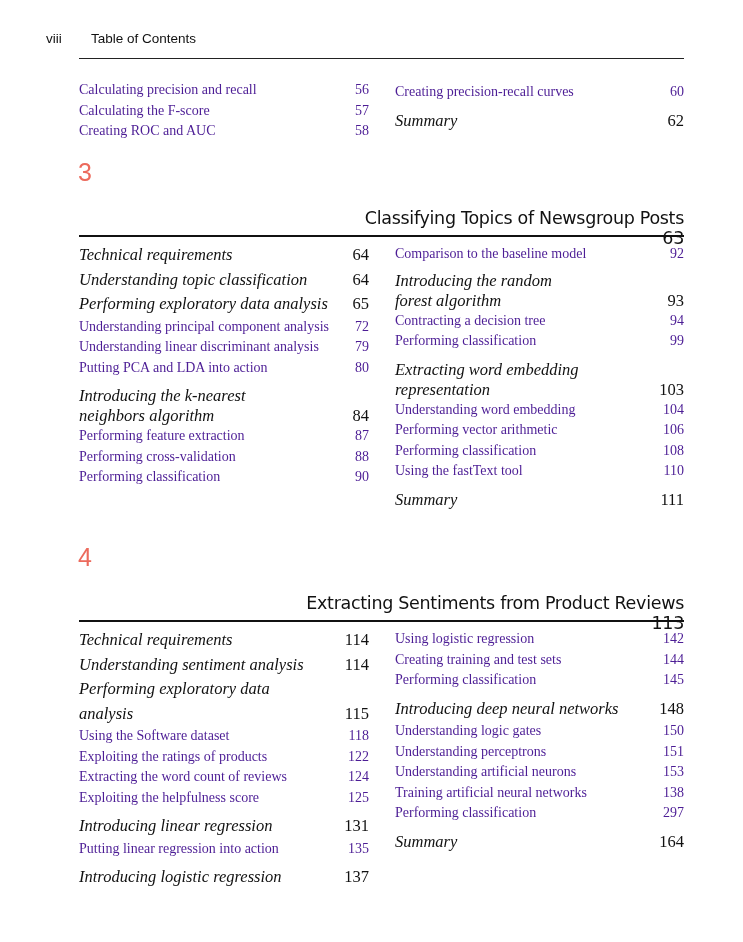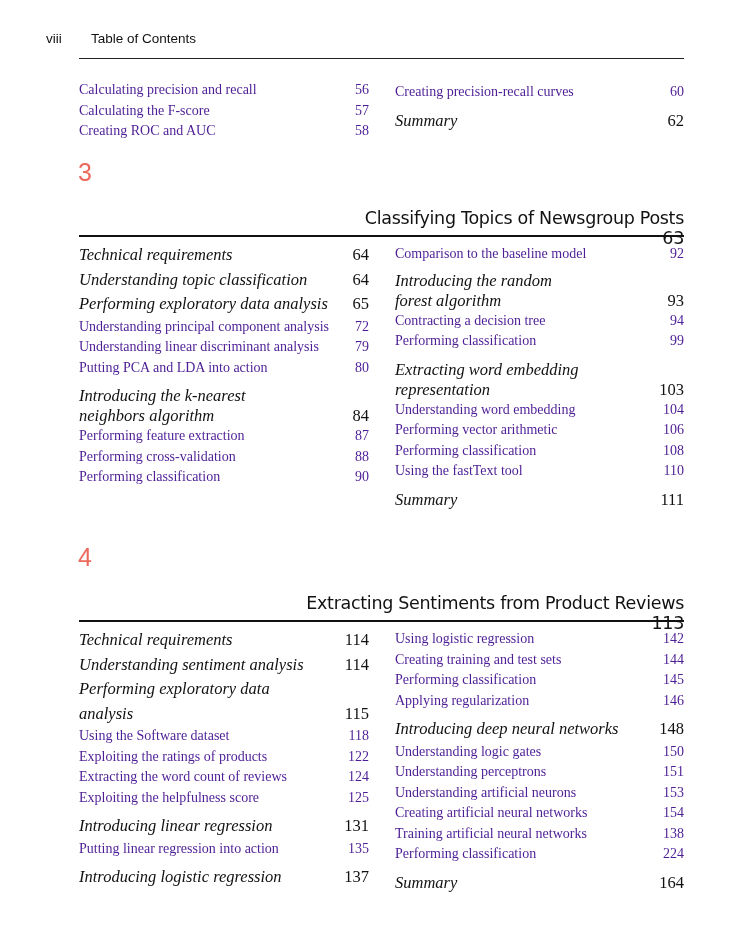--- a/index.html
+++ b/index.html
@@ -292,51 +292,43 @@
       <span class="page">142</span>
     </div>
   <div class="entry lvl3">
       <span class="label">Creating training and test sets</span>
       <span class="page">144</span>
     </div>
   <div class="entry lvl3">
       <span class="label">Performing classification</span>
       <span class="page">145</span>
     </div>
-  <div class="entry lvl3">
-      <span class="label">Applying regularization</span>
-      <span class="page">146</span>
-    </div>
   <div class="gap-s"></div>
   <div class="entry lvl2">
       <span class="label">Introducing deep neural networks</span>
       <span class="page">148</span>
     </div>
   <div class="entry lvl3">
       <span class="label">Understanding logic gates</span>
       <span class="page">150</span>
     </div>
   <div class="entry lvl3">
       <span class="label">Understanding perceptrons</span>
       <span class="page">151</span>
     </div>
   <div class="entry lvl3">
       <span class="label">Understanding artificial neurons</span>
       <span class="page">153</span>
     </div>
   <div class="entry lvl3">
-      <span class="label">Creating artificial neural networks</span>
-      <span class="page">154</span>
-    </div>
-  <div class="entry lvl3">
       <span class="label">Training artificial neural networks</span>
       <span class="page">138</span>
     </div>
   <div class="entry lvl3">
       <span class="label">Performing classification</span>
-      <span class="page">224</span>
+      <span class="page">297</span>
     </div>
   <div class="gap-s"></div>
   <div class="entry lvl2">
       <span class="label">Summary</span>
       <span class="page">164</span>
     </div>
 </div>
 
 </body></html>

